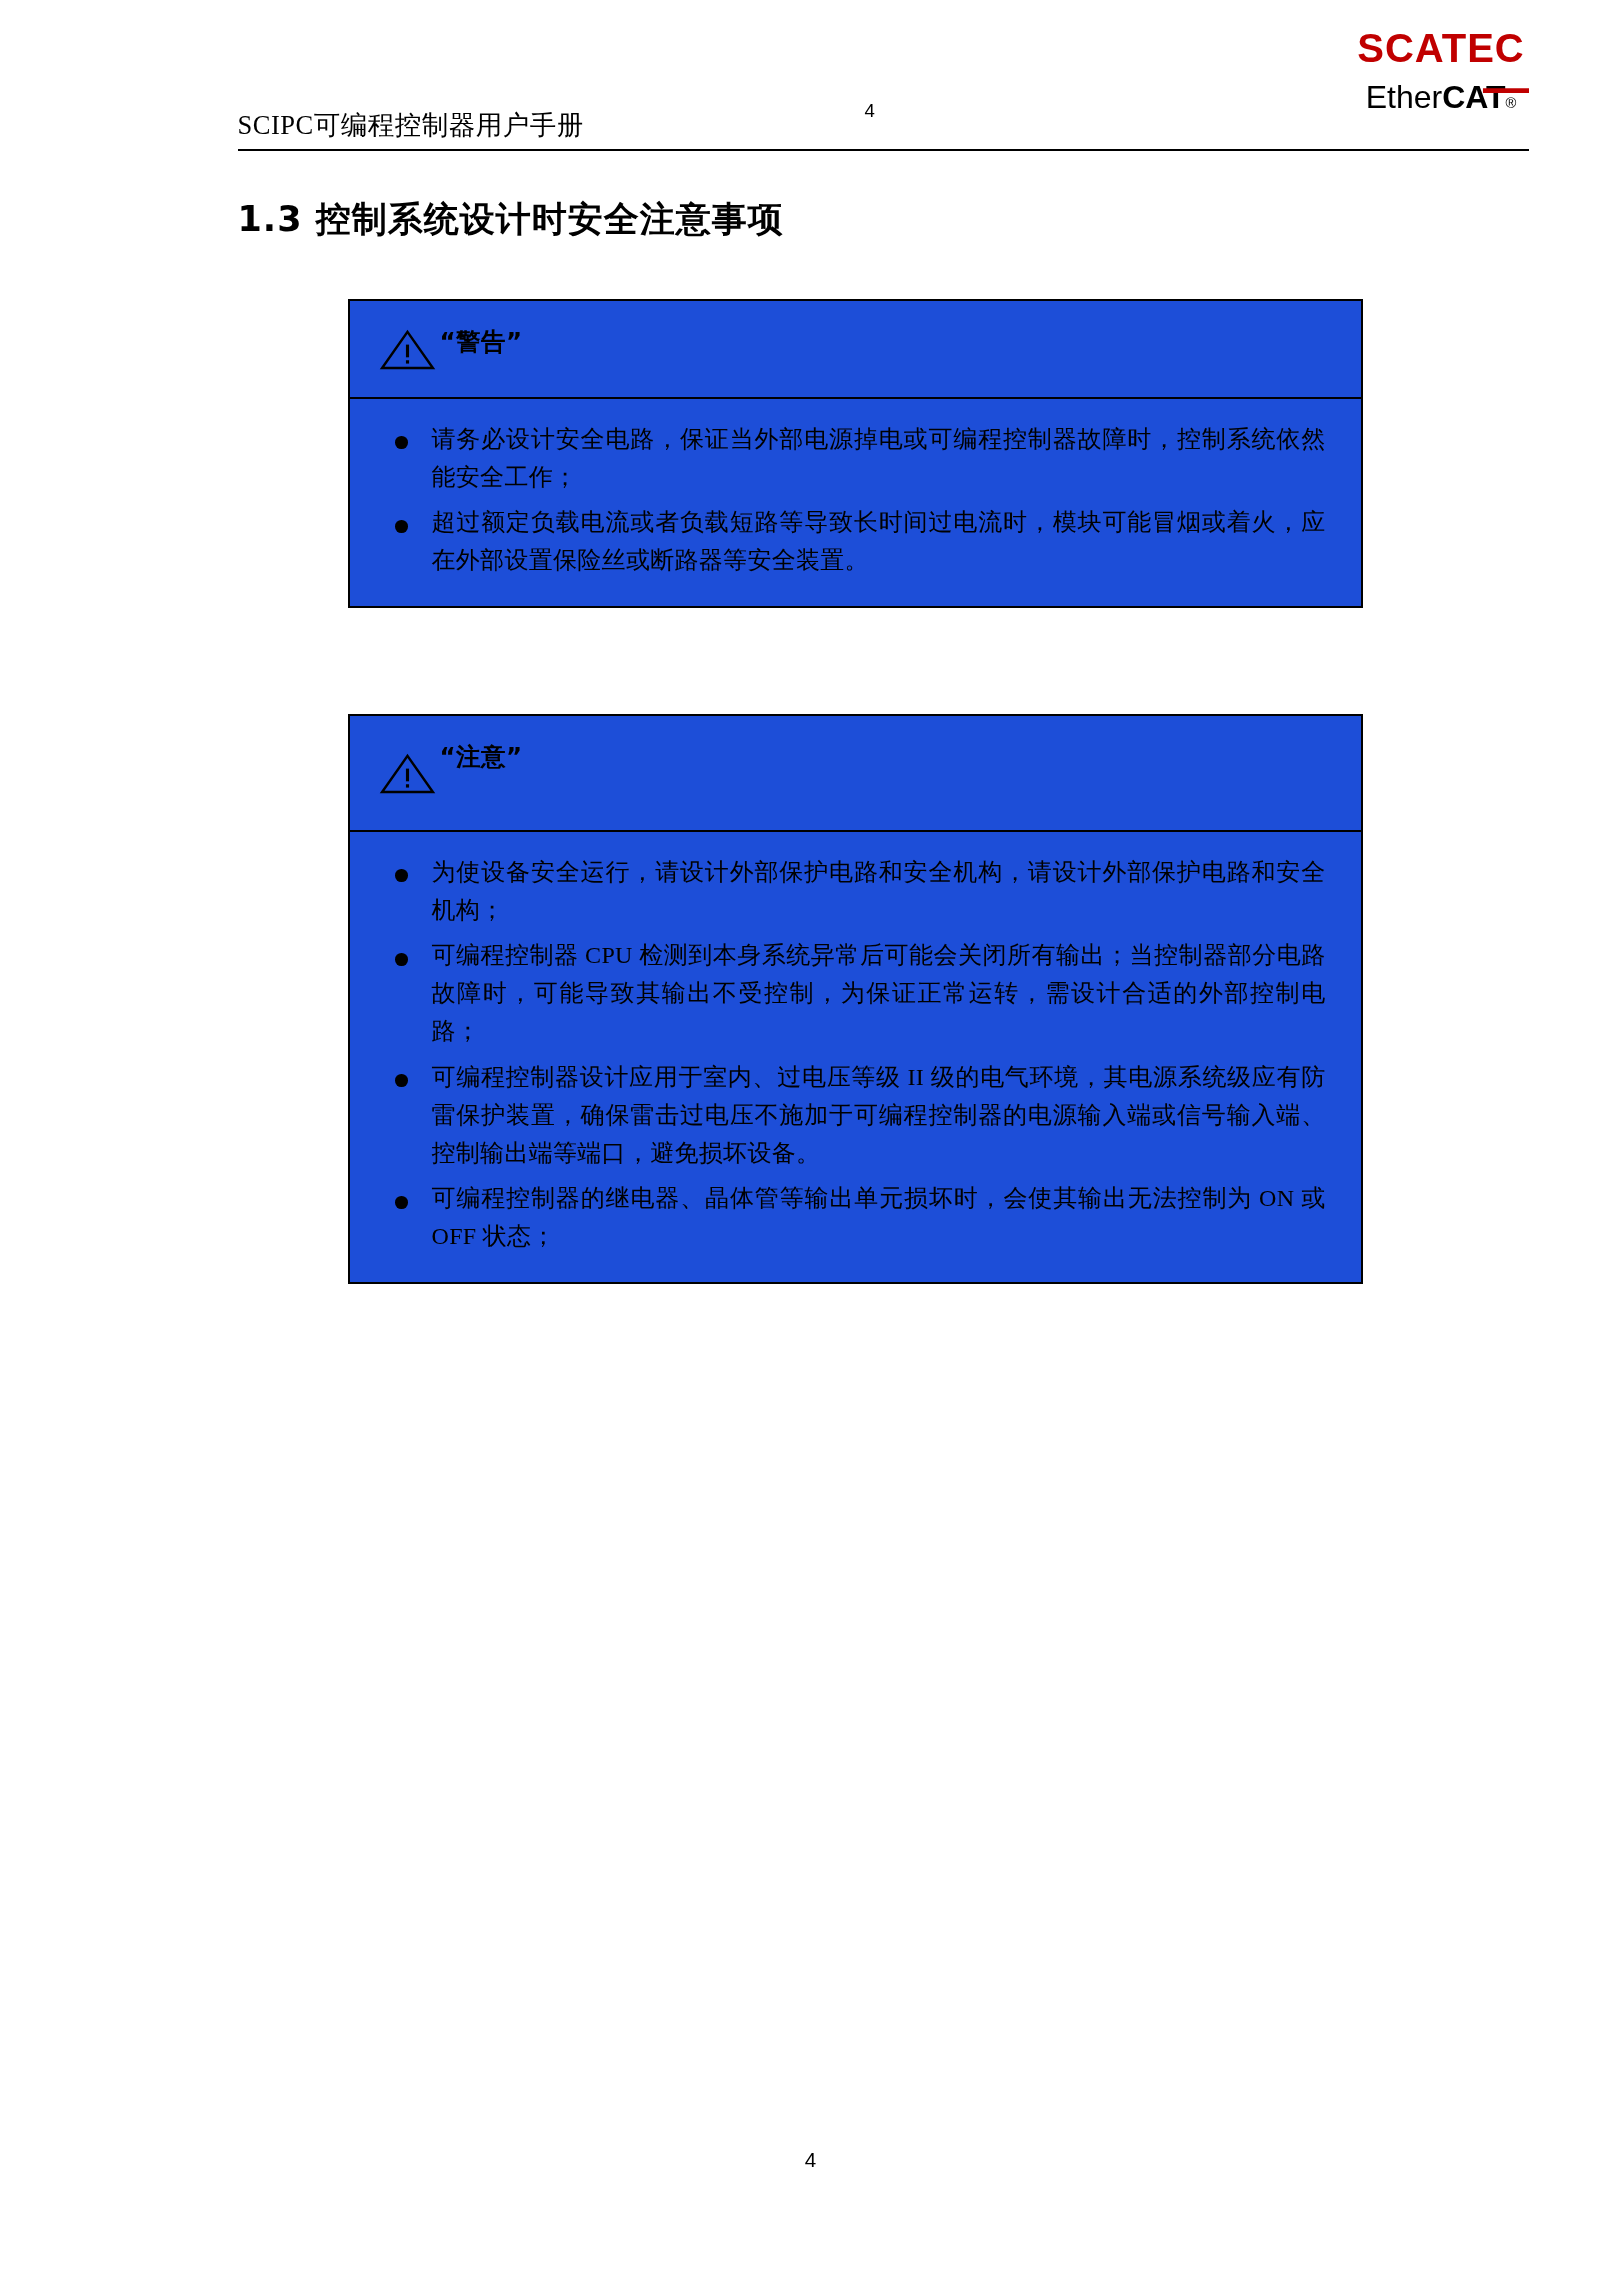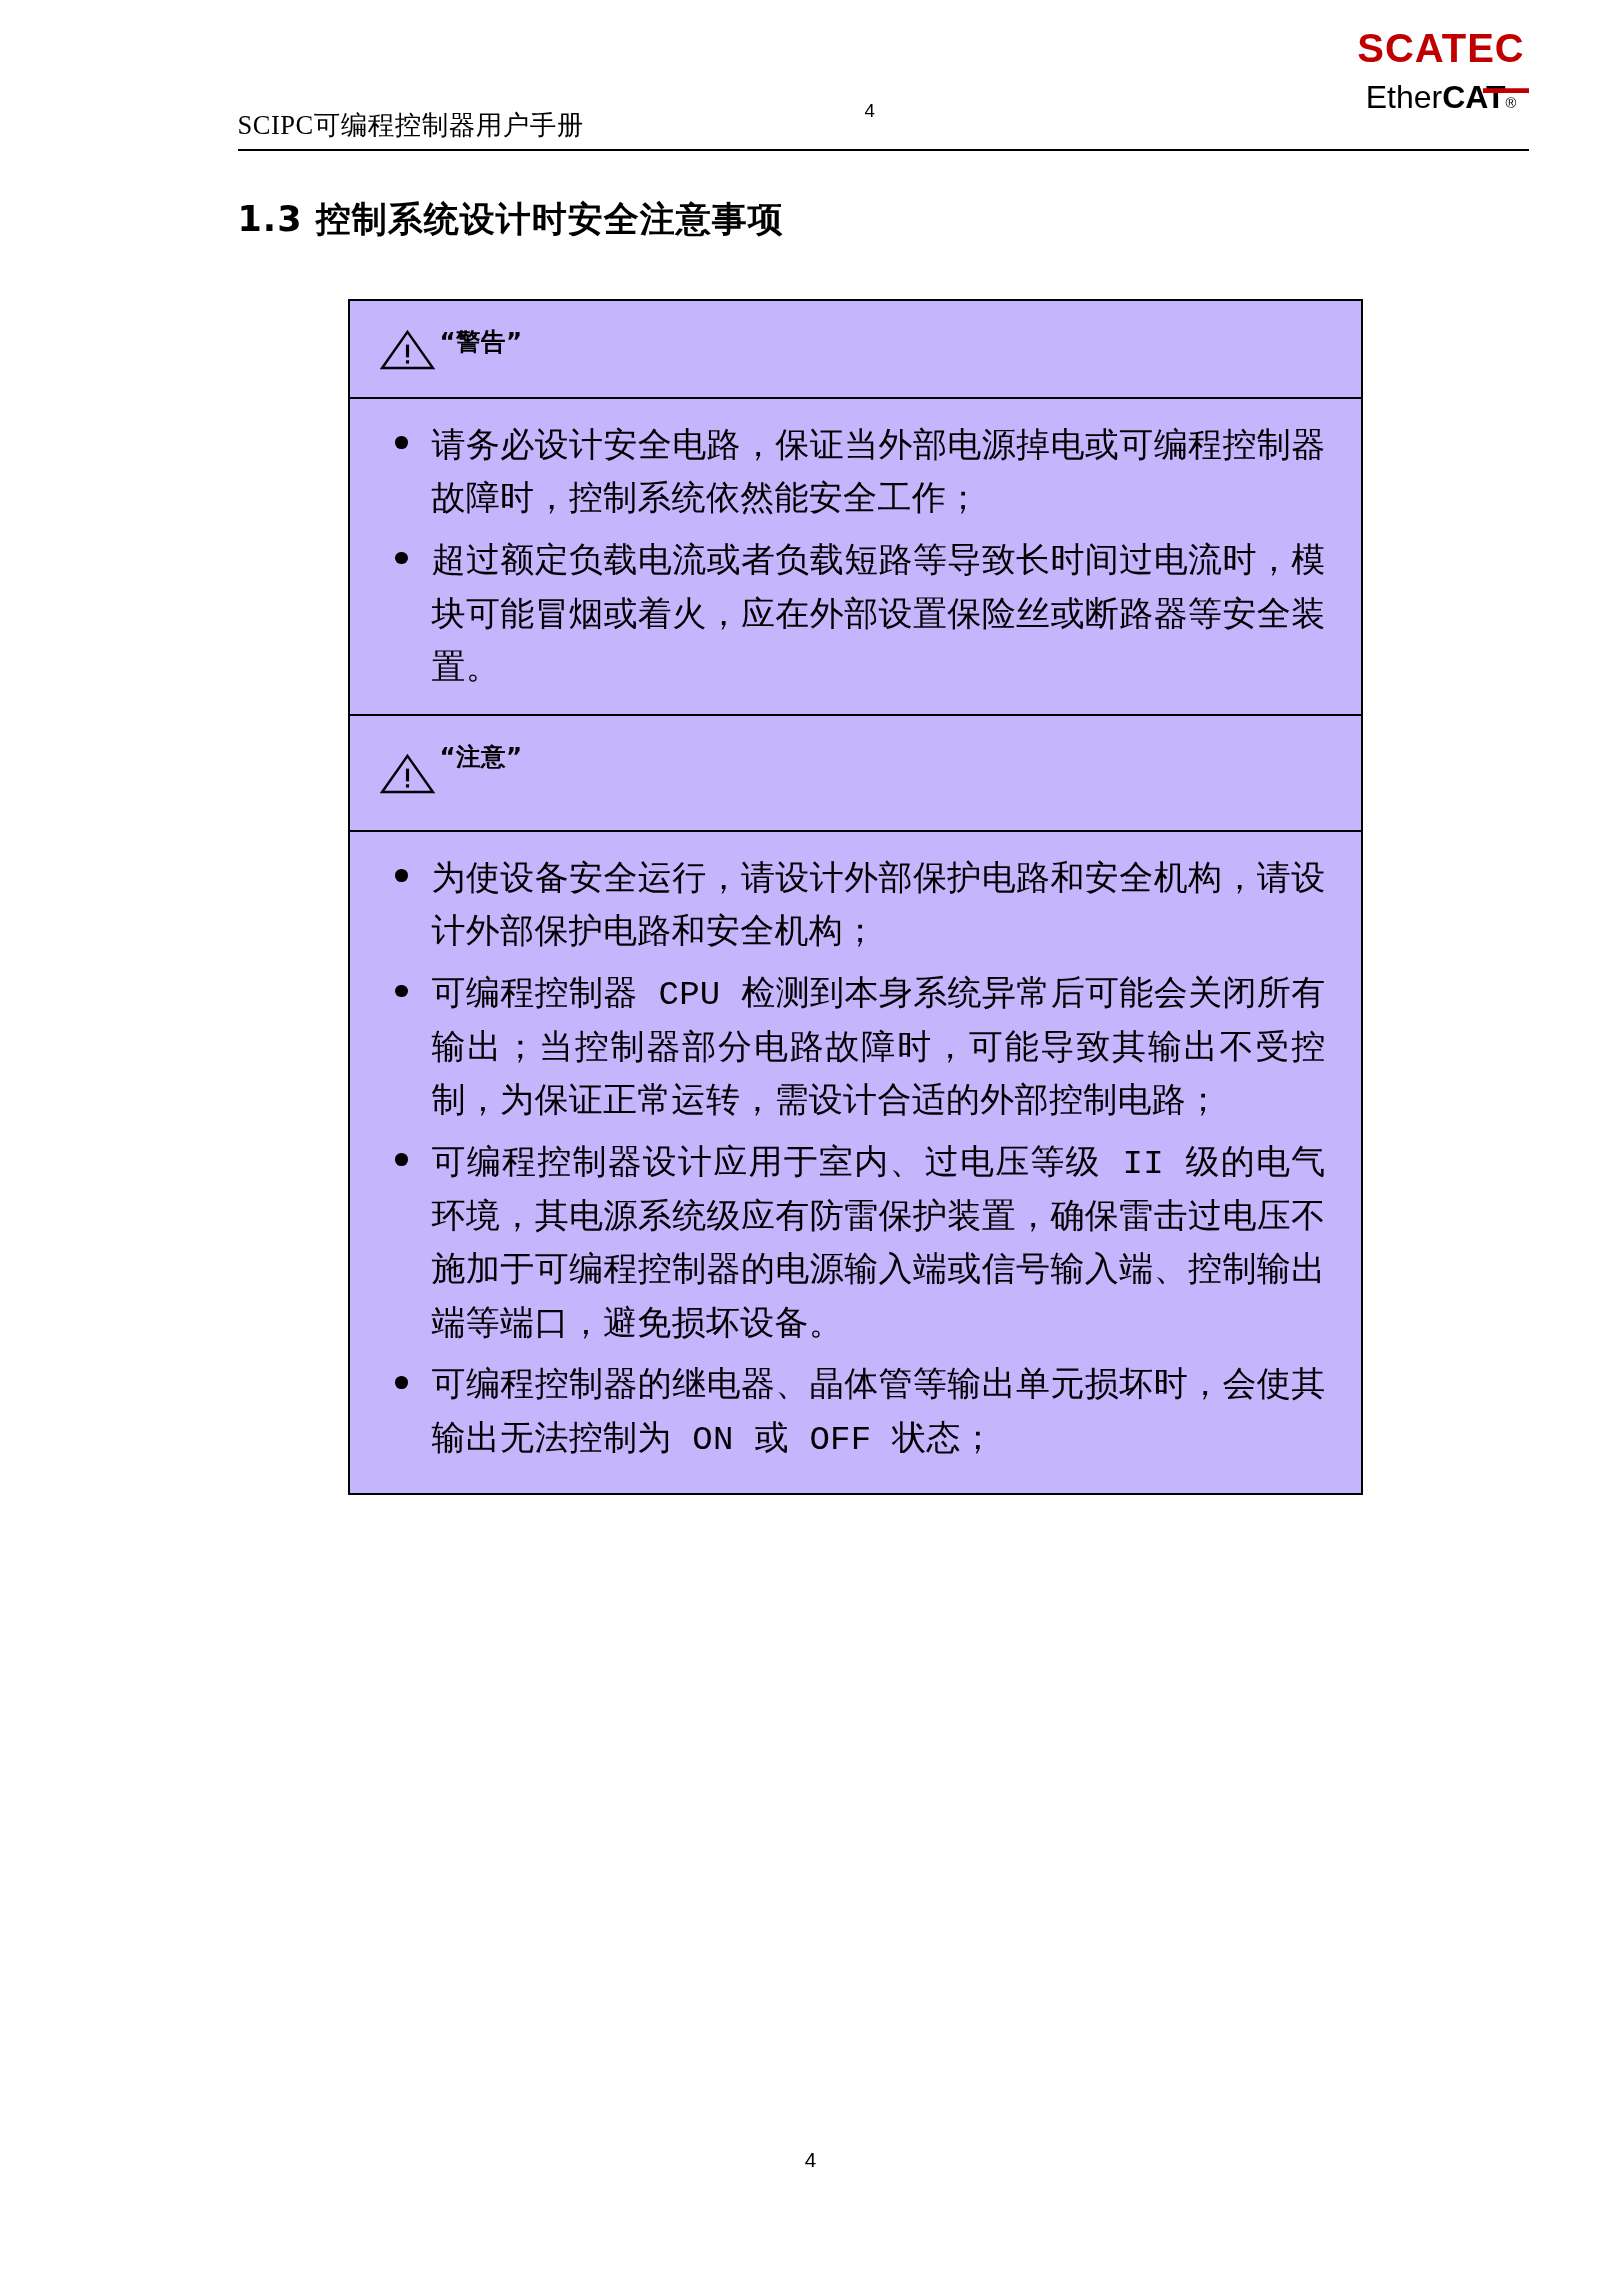--- a/index.html
+++ b/index.html
@@ -99,21 +99,21 @@
     font-size: 35px;
     letter-spacing: 1px;
     color: #000000;
   }
 
   
   .notice-box {
     position: absolute;
     border: 2px solid #000000;
     box-sizing: border-box;
-    background: #c4b5fd;
+    background: #1d4ed8;
   }
   .notice-box.warning { left: 255px; top: 299px; width: 1015px; }
   .notice-box.caution { left: 255px; top: 714px; width: 1015px; }
 
   .notice-head {
     height: 98px;
     border-bottom: 2px solid #000000;
     display: flex;
     align-items: center;
     padding-left: 29px;
@@ -141,22 +141,22 @@
   }
   ul.bullets {
     list-style: none;
     margin: 0;
     padding: 0;
   }
   ul.bullets > li {
     position: relative;
     padding-left: 49px;
     margin-bottom: 7.8px;
-    font-family: Liberation Mono, monospace;
-    font-size: 34px;
+    font-family: Liberation Serif, serif;
+    font-size: 24px;
     line-height: 1.58;
     text-align: justify;
     letter-spacing: 0.3px;
   }
   ul.bullets > li:last-child { margin-bottom: 0; }
   ul.bullets > li::before {
     content: "";
     position: absolute;
     left: 12.7px;
     top: 15.7px;

